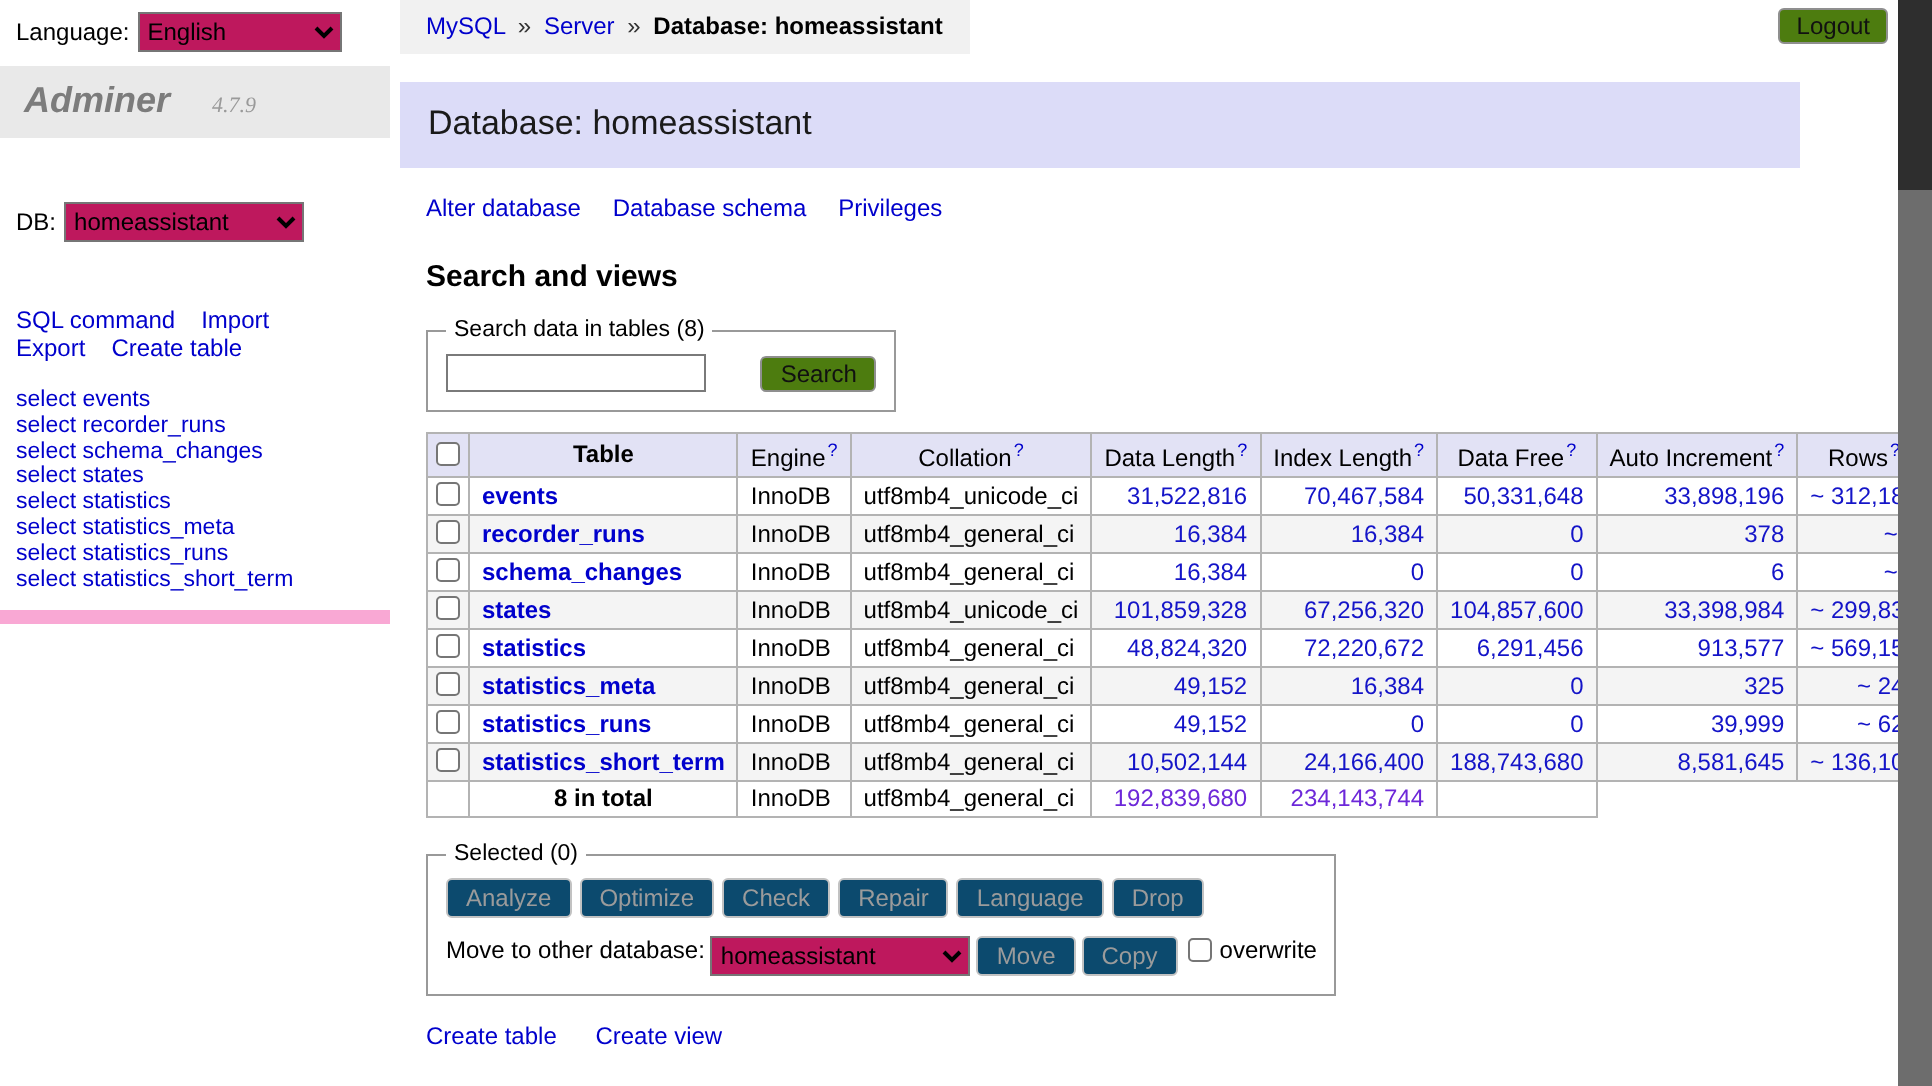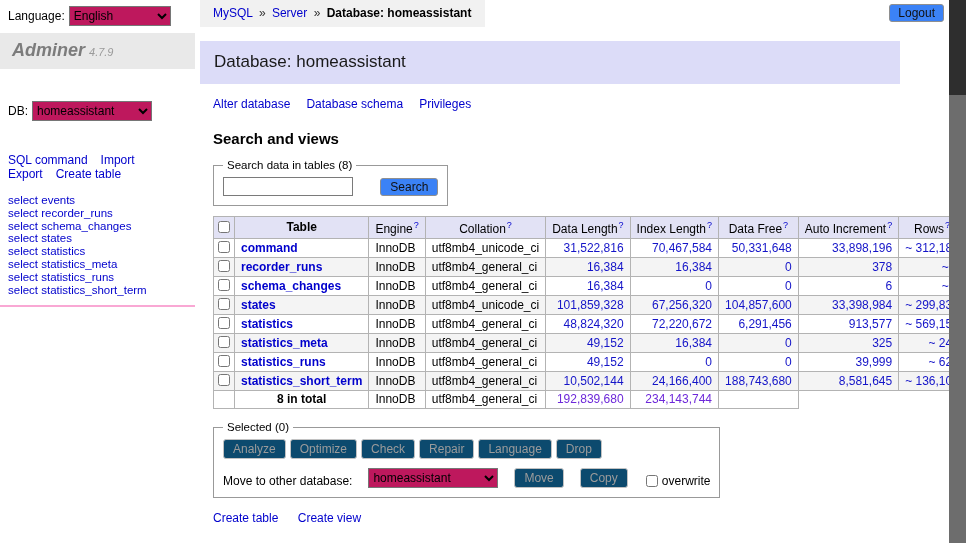--- a/index.html
+++ b/index.html
@@ -10,21 +10,21 @@
     background: #fff;
     font-family: "Liberation Sans", sans-serif;
     font-size: 12px;
     color: #000;
   }
   a { color: #0000cc; text-decoration: none; cursor: pointer; }
   button {
     font-family: "Liberation Sans", sans-serif;
     font-size: 12px;
     padding: 2px 9px;
-    background: #3b82f6;
+    background: #4d7c0f;
     border: 1px solid #8f8f8f;
     border-radius: 3px;
     color: #111;
     cursor: pointer;
   }
   button:disabled { color: #9b9b9b; border-color: #c2c2c2; background: #0c4a6e; }
   select {
     font-family: "Liberation Sans", sans-serif;
     font-size: 12px;
     height: 20px;
@@ -48,31 +48,31 @@
   .lang-row select { width: 102px; }
   h1.logo {
     margin: 2px 0 0;
     padding: 7px 12px 8px;
     background: #e9e9e9;
     font-size: 18px;
     font-weight: bold;
     font-style: italic;
     color: #7c7c7c;
   }
-  h1.logo .version { font-size: 11px; font-weight: normal; color: #9a9a9a; margin-left: 4px; }
+  h1.logo .version { font-size: 11px; font-weight: normal; color: #9a9a9a; margin-left: 21px; font-family: Liberation Serif, serif; }
   .db-row { margin: 16px 0 0; padding: 16px 8px; white-space: nowrap; }
   .db-row label { margin-right: 4px; }
   .db-row select { width: 120px; }
   .action-links { margin: 16px 0 0; padding: 0 8px; line-height: 14px; }
   .action-links a { margin-right: 13px; }
   ul.table-links {
     list-style: none;
     margin: 13px 0 0;
     padding: 0 0 9px 8px;
-    border-bottom: 2px solid #f9a8d4;
+    border-bottom: 7px solid #f9a8d4;
     line-height: 12.8px;
     font-size: 11.5px;
   }
 
   
   #content { margin-left: 200px; margin-right: 66px; position: relative; }
   #breadcrumb {
     display: inline-block;
     background: #f1f1f1;
     padding: 6px 14px 7px 13px;
@@ -116,21 +116,21 @@
   .check-col { width: 18px; text-align: center; padding: 1px 2px !important; }
   #tables tbody th { text-align: left; font-weight: bold; }
   #tables td.num { text-align: right; color: #1414c8; }
   #tables td.num a { color: #1414c8; }
   #tables tbody.data tr:nth-of-type(even) { background: #f4f4f4; }
   #tables tfoot th { text-align: center; font-weight: bold; }
   #tables tfoot td.num { color: #6d28d9; }
 
   
   #selected-fieldset .btn-row button { margin-right: 4px; }
-  #selected-fieldset .move-row { margin-top: 9px; display: flex; align-items: flex-end; gap: 16px; }
+  #selected-fieldset .move-row { margin-top: 9px; display: flex; align-items: flex-start; gap: 3px; }
   #selected-fieldset .move-row select { width: 130px; }
   #selected-fieldset .overwrite { display: flex; align-items: center; gap: 2px; }
 
   
   #scrollbar {
     position: absolute; right: 0; top: 0;
     width: 17px; height: 543px;
     background: #6d6d6d;
   }
   #scroll-thumb { position: absolute; top: 0; left: 0; width: 17px; height: 95px; background: #2e2e2e; }
@@ -206,21 +206,21 @@
               <th><span>Data Free</span><a class="help">?</a></th>
               <th><span>Auto Increment</span><a class="help">?</a></th>
               <th><span>Rows</span><a class="help">?</a></th>
               <th></th>
             </tr>
         </thead>
         <tbody class="data">
 
         <tr>
               <td class="check-col"><input type="checkbox" style=""></td>
-              <th><a>command</a></th>
+              <th><a>events</a></th>
               <td>InnoDB</td>
               <td>utf8mb4_unicode_ci</td>
               <td class="num">31,522,816</td>
               <td class="num">70,467,584</td>
               <td class="num">50,331,648</td>
               <td class="num">33,898,196</td>
               <td class="num"><a>~ 312,180</a></td>
               <td></td>
             </tr>
             <tr>

